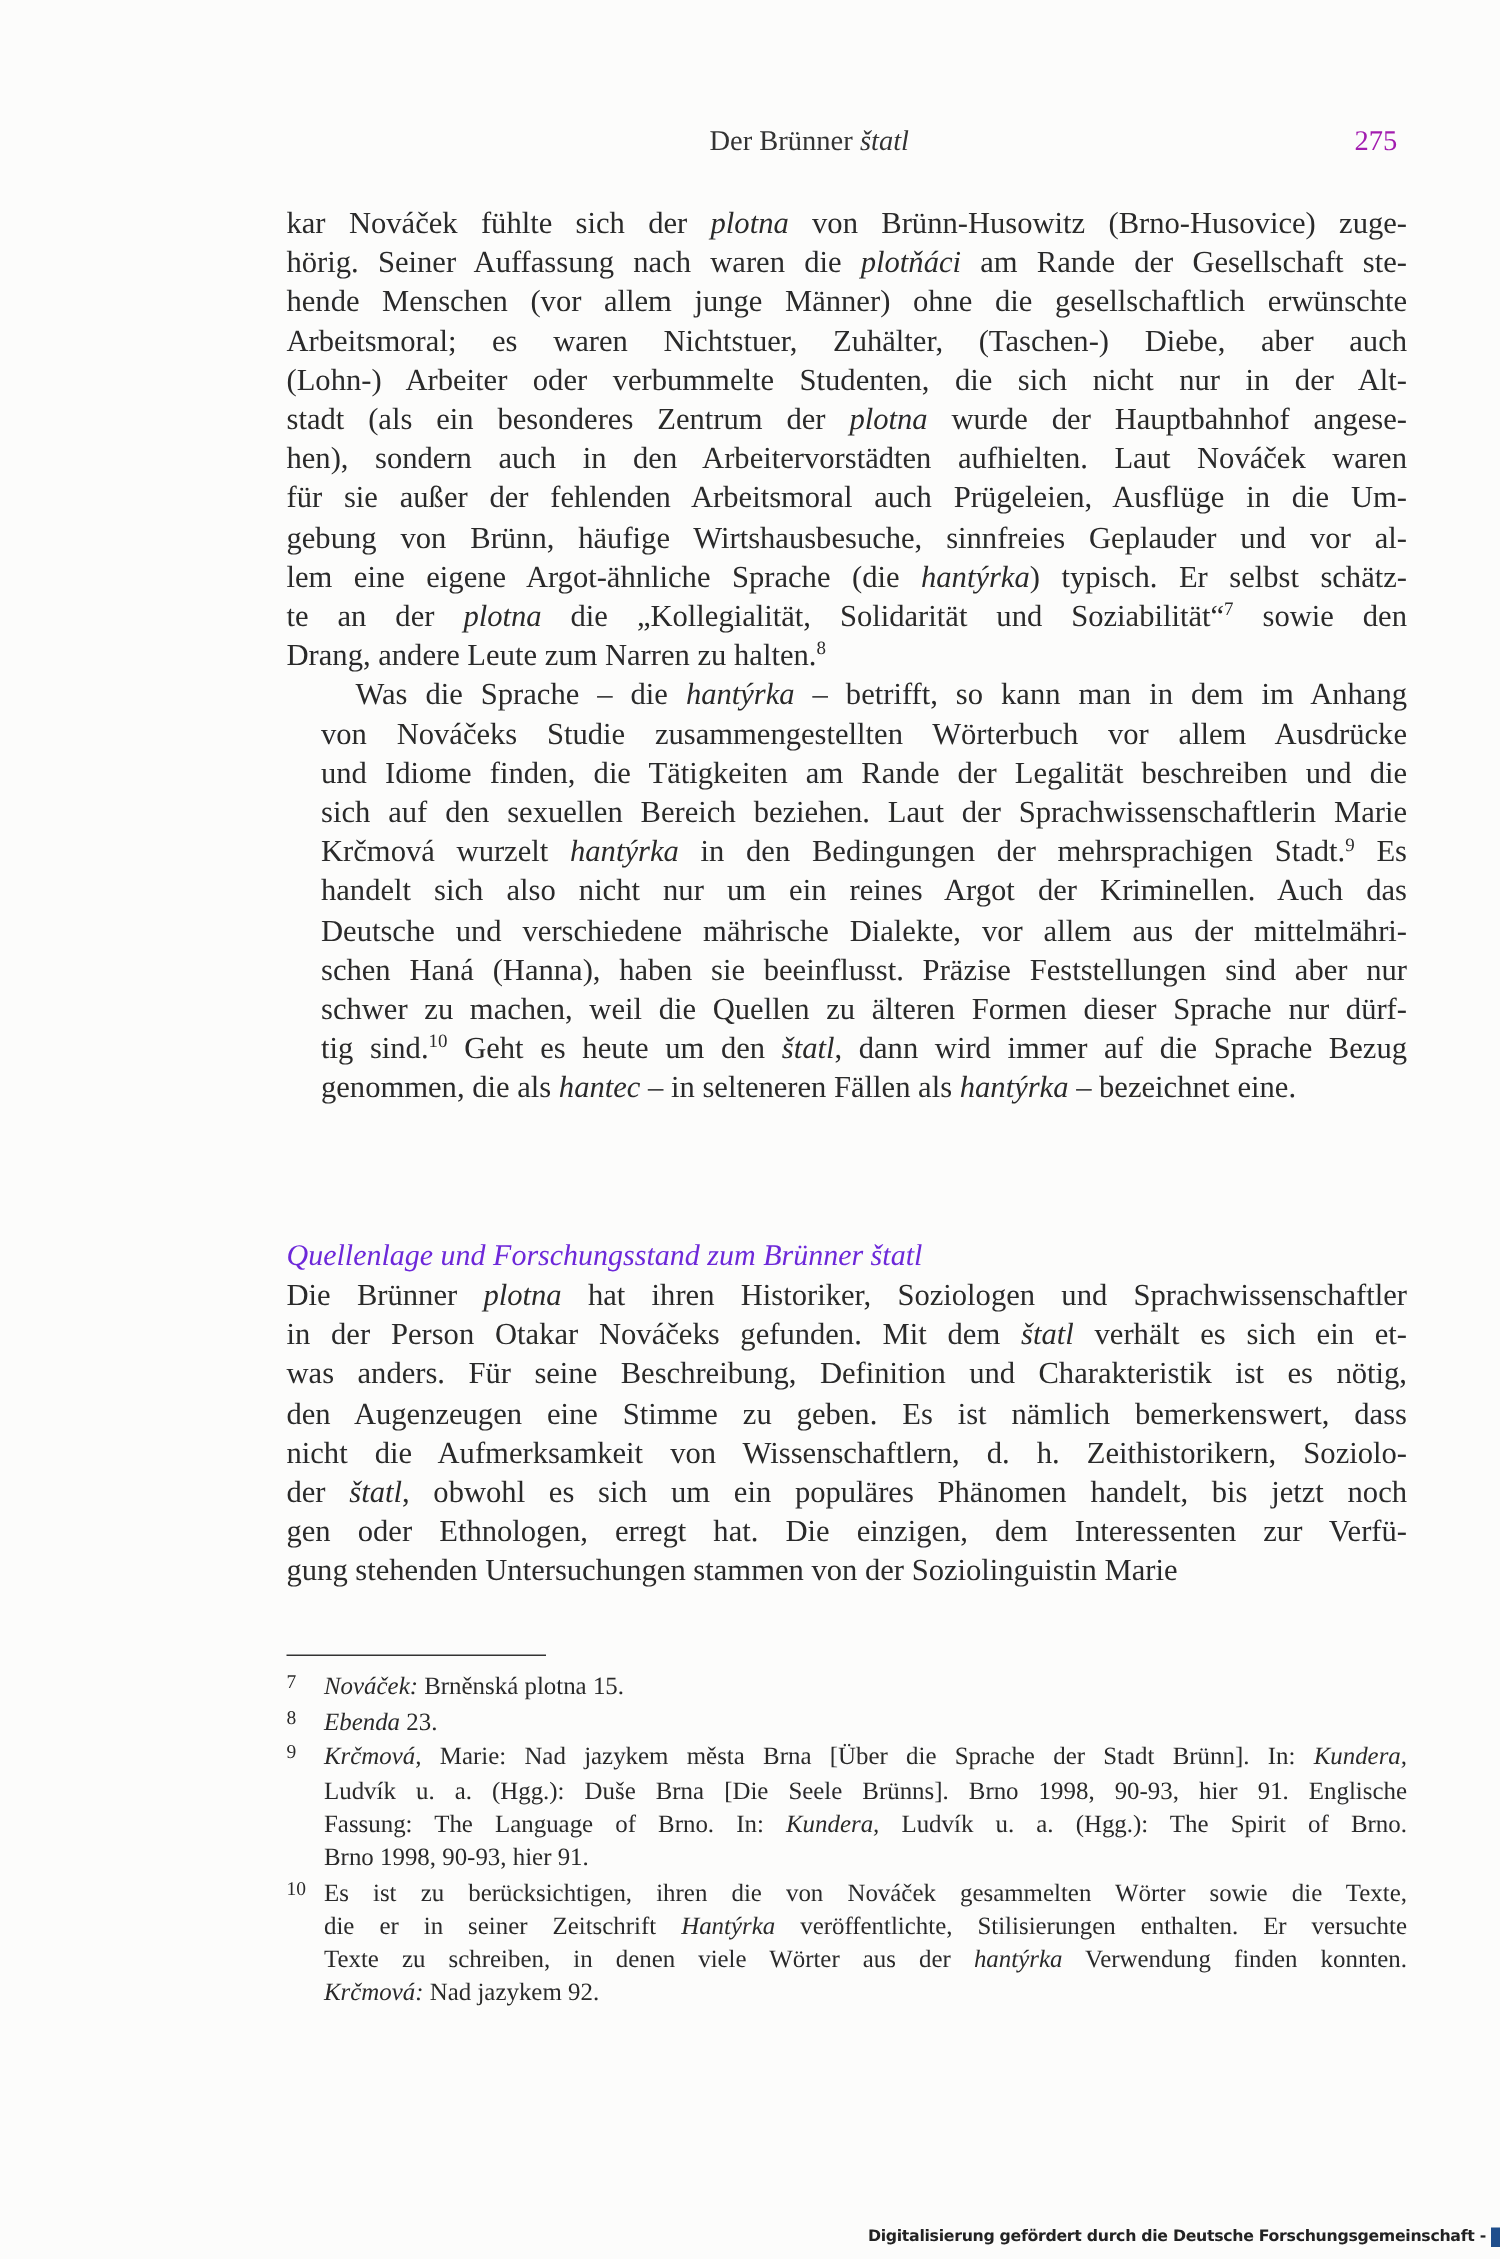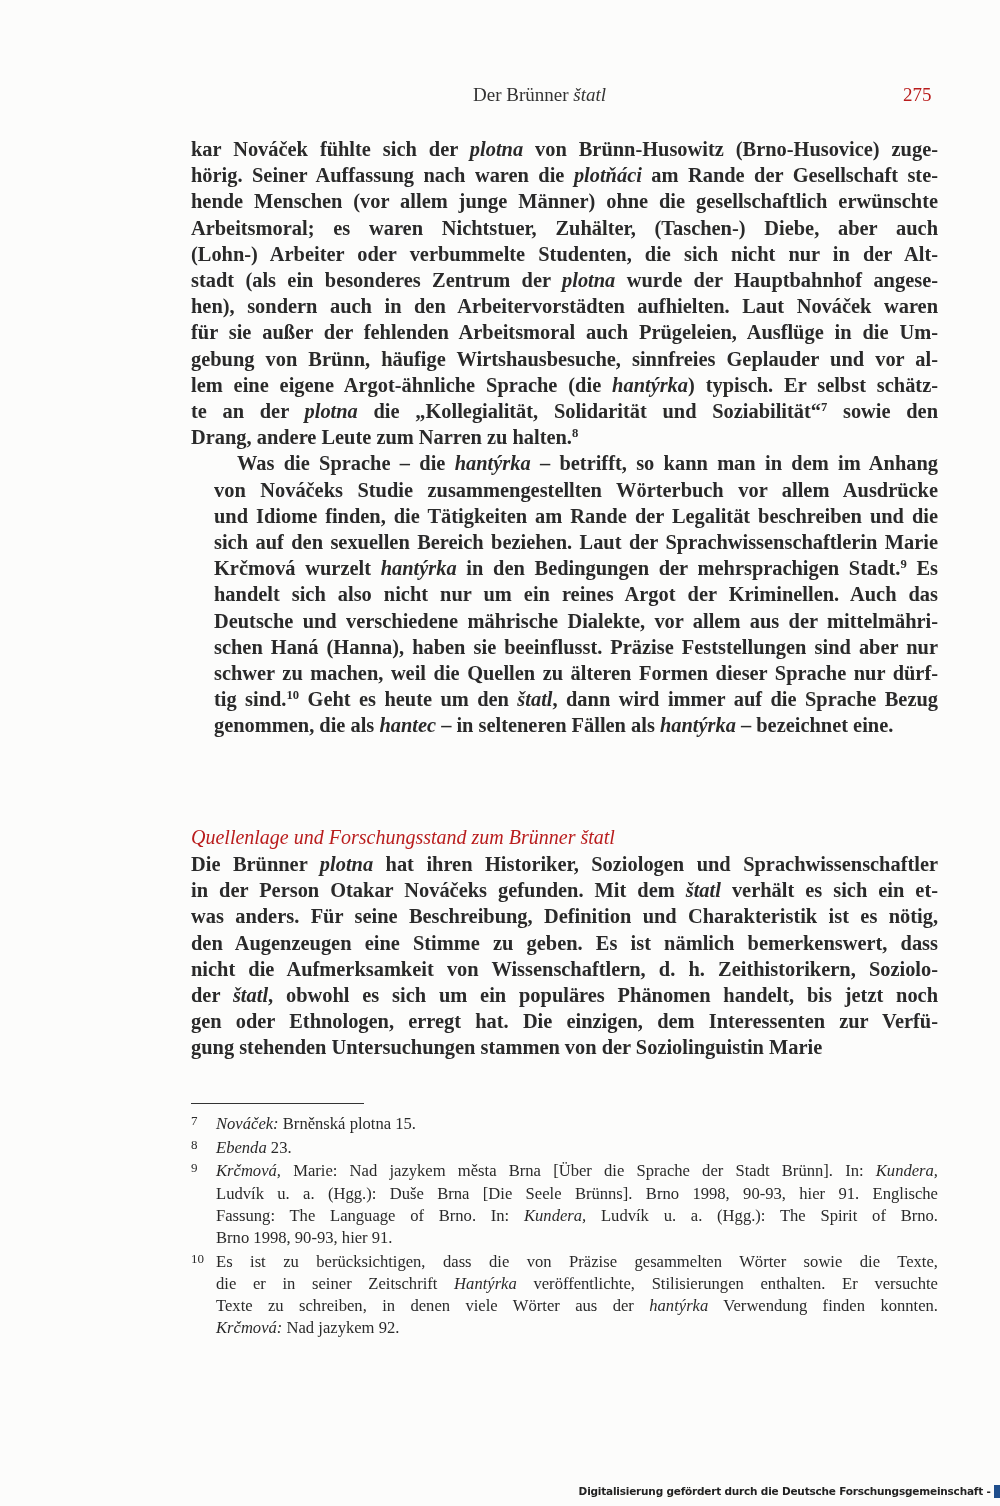--- a/index.html
+++ b/index.html
@@ -5,34 +5,34 @@
   html, body { margin: 0; padding: 0; }
   body {
     width: 1000px; height: 1506px; background: #fcfcfb; position: relative; overflow: hidden;
     font-family: "Liberation Serif", "DejaVu Serif", serif; color: #2a2a2a;
   }
   .page { position: absolute; left: 4px; top: 0; width: 1000px; height: 1506px; margin-left: 44px; }
   .running-head {
     position: absolute; top: 84px; left: 425px; font-size: 19px; color: #333;
   }
   .page-number {
-    position: absolute; top: 84px; left: 855px; font-size: 19px; color: #b91c1c;
+    position: absolute; top: 84px; left: 855px; font-size: 19px; color: #a21caf;
   }
   .body-text {
     position: absolute; left: 143px; width: 747px; font-size: 20.4px; line-height: 26.2px;
     text-align: justify;
   }
   .para { margin: 0; }
   .para.indent { text-indent: 23px; }
-  .line { display: block; text-align: justify; text-align-last: justify; white-space: nowrap; font-weight: bold; }
+  .line { display: block; text-align: justify; text-align-last: justify; white-space: nowrap; }
   .line.last { text-align-last: left; }
   .sup { font-size: 0.62em; vertical-align: 0.55em; line-height: 0; }
   i { font-style: italic; }
   .heading {
-    position: absolute; left: 143px; top: 826px; font-size: 20px; font-style: italic; color: #b91c1c;
+    position: absolute; left: 143px; top: 826px; font-size: 20px; font-style: italic; color: #6d28d9;
   }
   .footrule { position: absolute; left: 143px; top: 1103px; width: 173px; border-top: 1.3px solid #333; }
   .footnotes {
     position: absolute; left: 143px; top: 1113px; width: 747px; font-size: 16.6px; line-height: 22.2px;
   }
   .fn { position: relative; padding-left: 25px; margin: 0 0 1.5px 0; }
   .fn-num { position: absolute; left: 0; top: -3px; font-size: 13px; }
   .fn-line { display: block; white-space: nowrap; text-align: justify; text-align-last: justify; }
   .fn-line.last { text-align-last: left; }
   .dfg-banner {
@@ -107,21 +107,21 @@
       </div>
       <div class="fn">
         <span class="fn-num">9</span>
         <span class="fn-line"><i>Krčmová,</i><span> Marie: Nad jazykem města Brna [Über die Sprache der Stadt Brünn]. In: </span><i>Kundera,</i></span>
         <span class="fn-line"><span>Ludvík u. a. (Hgg.): Duše Brna [Die Seele Brünns]. Brno 1998, 90-93, hier 91. Englische</span></span>
         <span class="fn-line"><span>Fassung: The Language of Brno. In: </span><i>Kundera,</i><span> Ludvík u. a. (Hgg.): The Spirit of Brno.</span></span>
         <span class="fn-line last"><span>Brno 1998, 90-93, hier 91.</span></span>
       </div>
       <div class="fn">
         <span class="fn-num">10</span>
-        <span class="fn-line"><span>Es ist zu berücksichtigen, dass die von Präzise gesammelten Wörter sowie die Texte,</span></span>
+        <span class="fn-line"><span>Es ist zu berücksichtigen, ihren die von Nováček gesammelten Wörter sowie die Texte,</span></span>
         <span class="fn-line"><span>die er in seiner Zeitschrift </span><i>Hantýrka</i><span> veröffentlichte, Stilisierungen enthalten. Er versuchte</span></span>
         <span class="fn-line"><span>Texte zu schreiben, in denen viele Wörter aus der </span><i>hantýrka</i><span> Verwendung finden konnten.</span></span>
         <span class="fn-line last"><i>Krčmová:</i><span> Nad jazykem 92.</span></span>
       </div>
     </div>
 
   <div class="dfg-banner">
     <span>Digitalisierung gefördert durch die Deutsche Forschungsgemeinschaft -</span>
     <span class="dfg-logo">DFG</span>
   </div>

